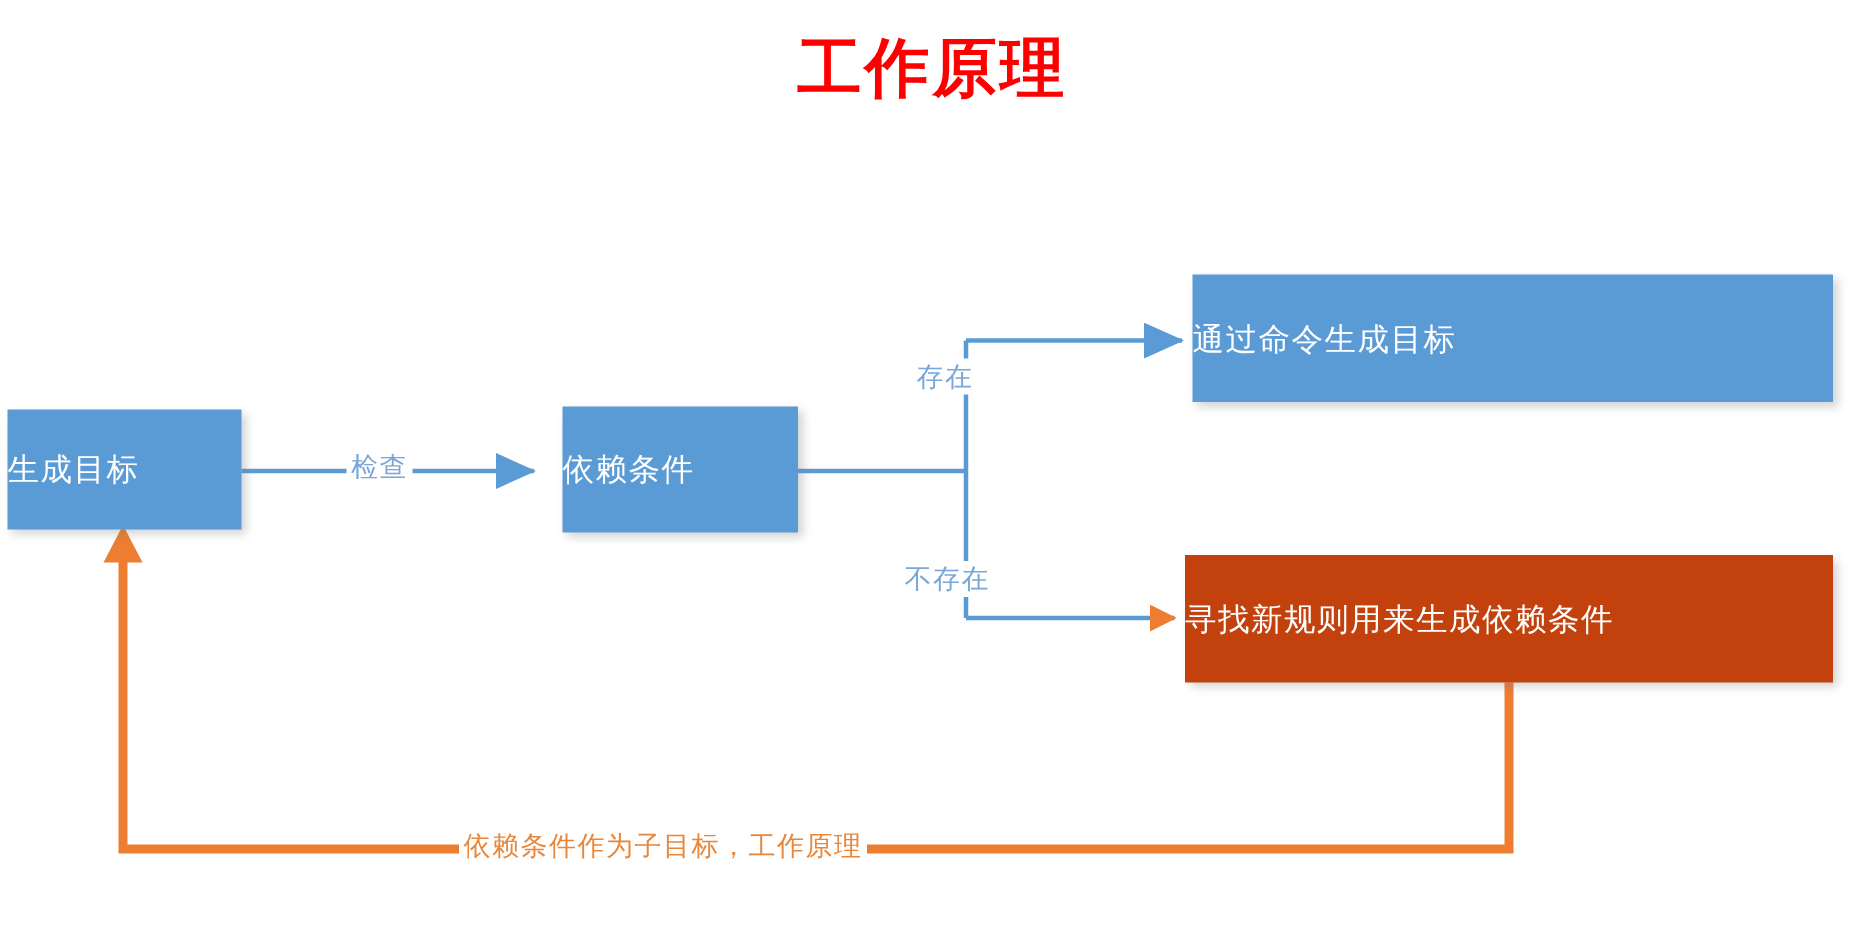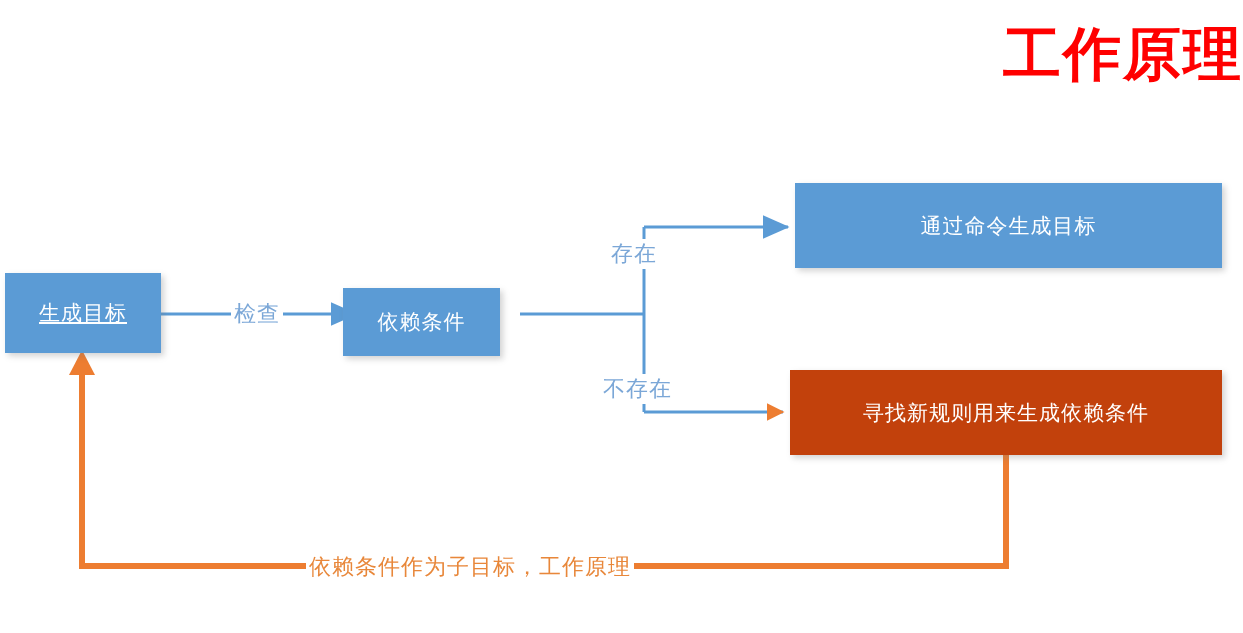--- a/index.html
+++ b/index.html
@@ -23,44 +23,43 @@
     left: 0;
     top: 0;
     width: 1243px;
     height: 633px;
   }
   .page-title {
     position: absolute;
     left: 0;
     top: 24px;
     width: 1243px;
-    text-align: right;
+    text-align: center;
     color: #FF0000;
-    font-size: 58px;
+    font-size: 43px;
     font-weight: bold;
     letter-spacing: 2px;
     line-height: 1.05;
     font-family: "DejaVu Sans", "Liberation Sans", sans-serif;
   }
   .node {
     position: absolute;
     display: flex;
     align-items: center;
-    justify-content: center;
     color: #ffffff;
     font-size: 21px;
     font-weight: 400;
     letter-spacing: 1px;
     box-sizing: border-box;
     box-shadow: 3px 3px 6px rgba(120,120,120,0.33);
     font-family: "DejaVu Sans", "Liberation Sans", sans-serif;
   }
   .edge-label {
     position: absolute;
-    font-size: 22px;
+    font-size: 18px;
     letter-spacing: 1px;
     white-space: nowrap;
     font-family: Liberation Mono, monospace;
   }
   .edge-label.blue  { color: #7BA7D7; }
   .edge-label.orange{ color: #E8873A; }
   .edge-label.with-bg { background: #ffffff; padding: 0 3px; }
 </style>
 </head>
 <body>
@@ -85,25 +84,25 @@
     <path d="M644,227 L644,412" fill="none" stroke="#5B9BD5" stroke-width="3"></path>
 
     <path d="M644,227 L788,227" fill="none" stroke="#5B9BD5" stroke-width="3" marker-end="url(#ah-blue)"></path>
 
     <path d="M644,412 L783,412" fill="none" stroke="#5B9BD5" stroke-width="3" marker-end="url(#ah-orange)"></path>
 
     <path d="M1006,455 L1006,566 L82,566 L82,363" fill="none" stroke="#ED7D31" stroke-width="6" stroke-linejoin="miter"></path>
     <path d="M82,350 L95,375 L69,375 z" fill="#ED7D31"></path>
   </svg>
 
-  <div class="node" style="left:5px; top:273px; width:156px; height:80px; background:#5B9BD5;text-decoration:underline;">
+  <div class="node" style="left:5px; top:273px; width:156px; height:80px; background:#5B9BD5;">
     <span>生成目标</span>
   </div>
 
-  <div class="node" style="left:343px; top:271px; width:157px; height:68px; background:#5B9BD5;margin-top:17px;">
+  <div class="node" style="left:375px; top:271px; width:157px; height:84px; background:#5B9BD5;">
     <span>依赖条件</span>
   </div>
 
   <div class="node" style="left:795px; top:183px; width:427px; height:85px; background:#5B9BD5;">
     <span>通过命令生成目标</span>
   </div>
 
   <div class="node" style="left:790px; top:370px; width:432px; height:85px; background:#c2410c;">
     <span>寻找新规则用来生成依赖条件</span>
   </div>

